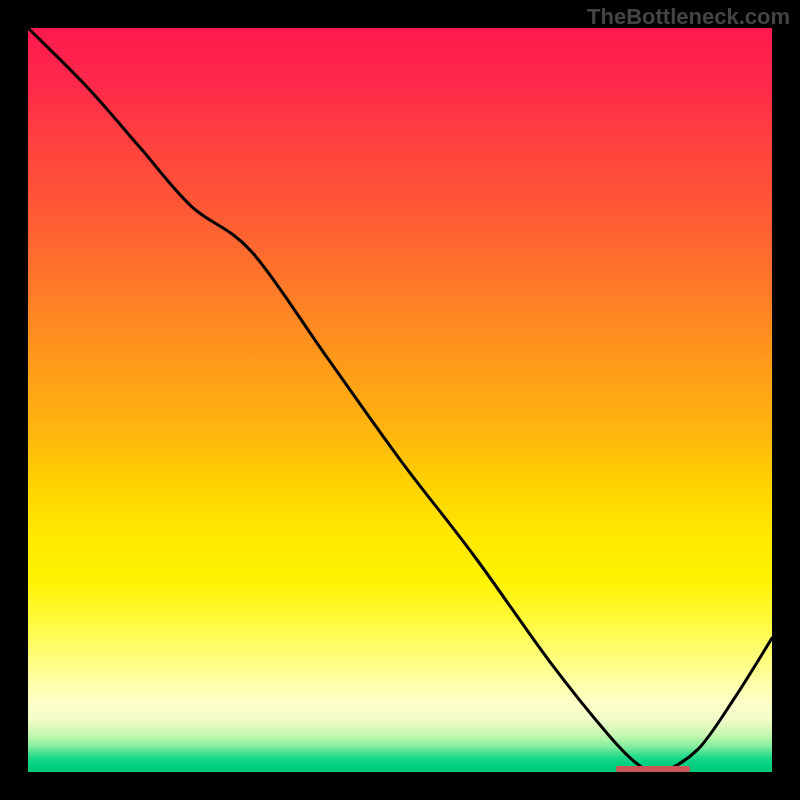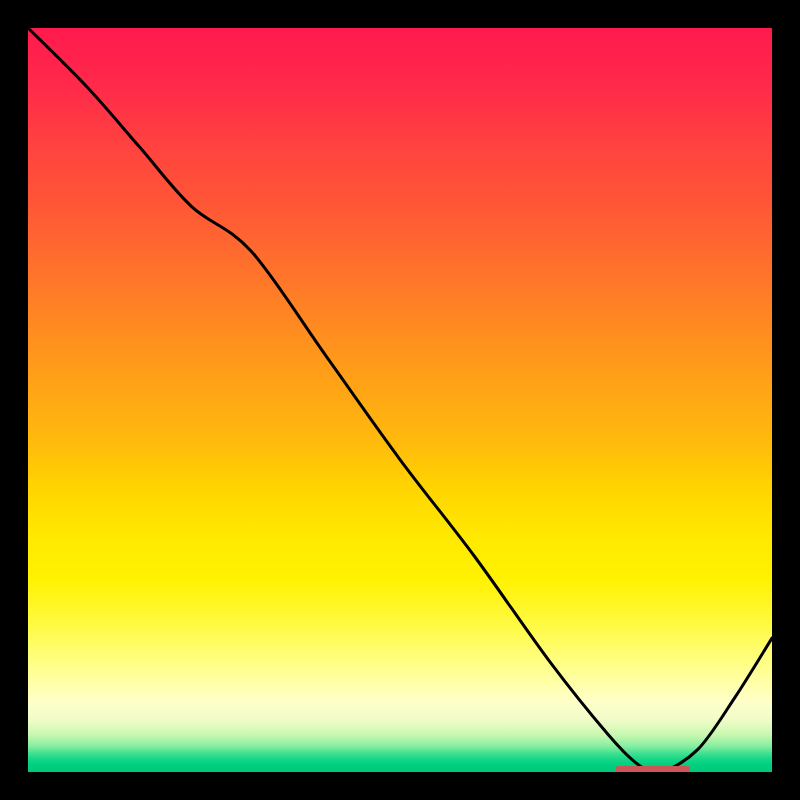--- a/index.html
+++ b/index.html
@@ -73,20 +73,21 @@
     position: absolute;
     height: 6px;
     background: #cc5555;
     border-radius: 2px;
   }
 </style>
 </head>
 <body>
 
 <div class="container">
+  <div class="watermark">TheBottleneck.com</div>
 
   <div class="plot-area">
     <div class="gradient-bg"></div>
     <svg class="curve" id="curve-svg" viewBox="0 0 744 744" preserveAspectRatio="none">
         <path d="M 0 0 C 9.92 9.919999999999996,40.92 39.679999999999964,59.52 59.51999999999998 C 78.12 79.36,94.24 99.20000000000009,111.6 119.04000000000008 C 128.95999999999998 138.88000000000008,145.08 161.19999999999996,163.68 178.55999999999995 C 182.28 195.91999999999993,200.88 198.40000000000003,223.2 223.20000000000005 C 245.51999999999998 248.00000000000006,272.8 292.64,297.6 327.35999999999996 C 322.40000000000003 362.0799999999999,347.2 398.04,372 431.52000000000004 C 396.8 465.00000000000006,421.59999999999997 494.76,446.4 528.24 C 471.2 561.72,498.47999999999996 602.64,520.8 632.4 C 543.12 662.16,565.44 689.4399999999999,580.32 706.8 C 595.2 724.16,601.4 730.3599999999999,610.0799999999999 736.56 C 618.7599999999999 742.76,622.48 746.48,632.4 744 C 642.3199999999999 741.52,657.2 734.0799999999999,669.6 721.68 C 682 709.28,694.4 688.2,706.8 669.6 C 719.1999999999999 651,737.8 620,744 610.08" fill="none" stroke="#000000" stroke-width="3" stroke-linecap="round" stroke-linejoin="round"></path>
       </svg>
     <div class="bottom-marker" id="bottom-marker" style="left: 587.76px; width: 74.4px; top: 738.024px; background: rgb(204, 85, 85);"></div>
   </div>
 </div>
 

